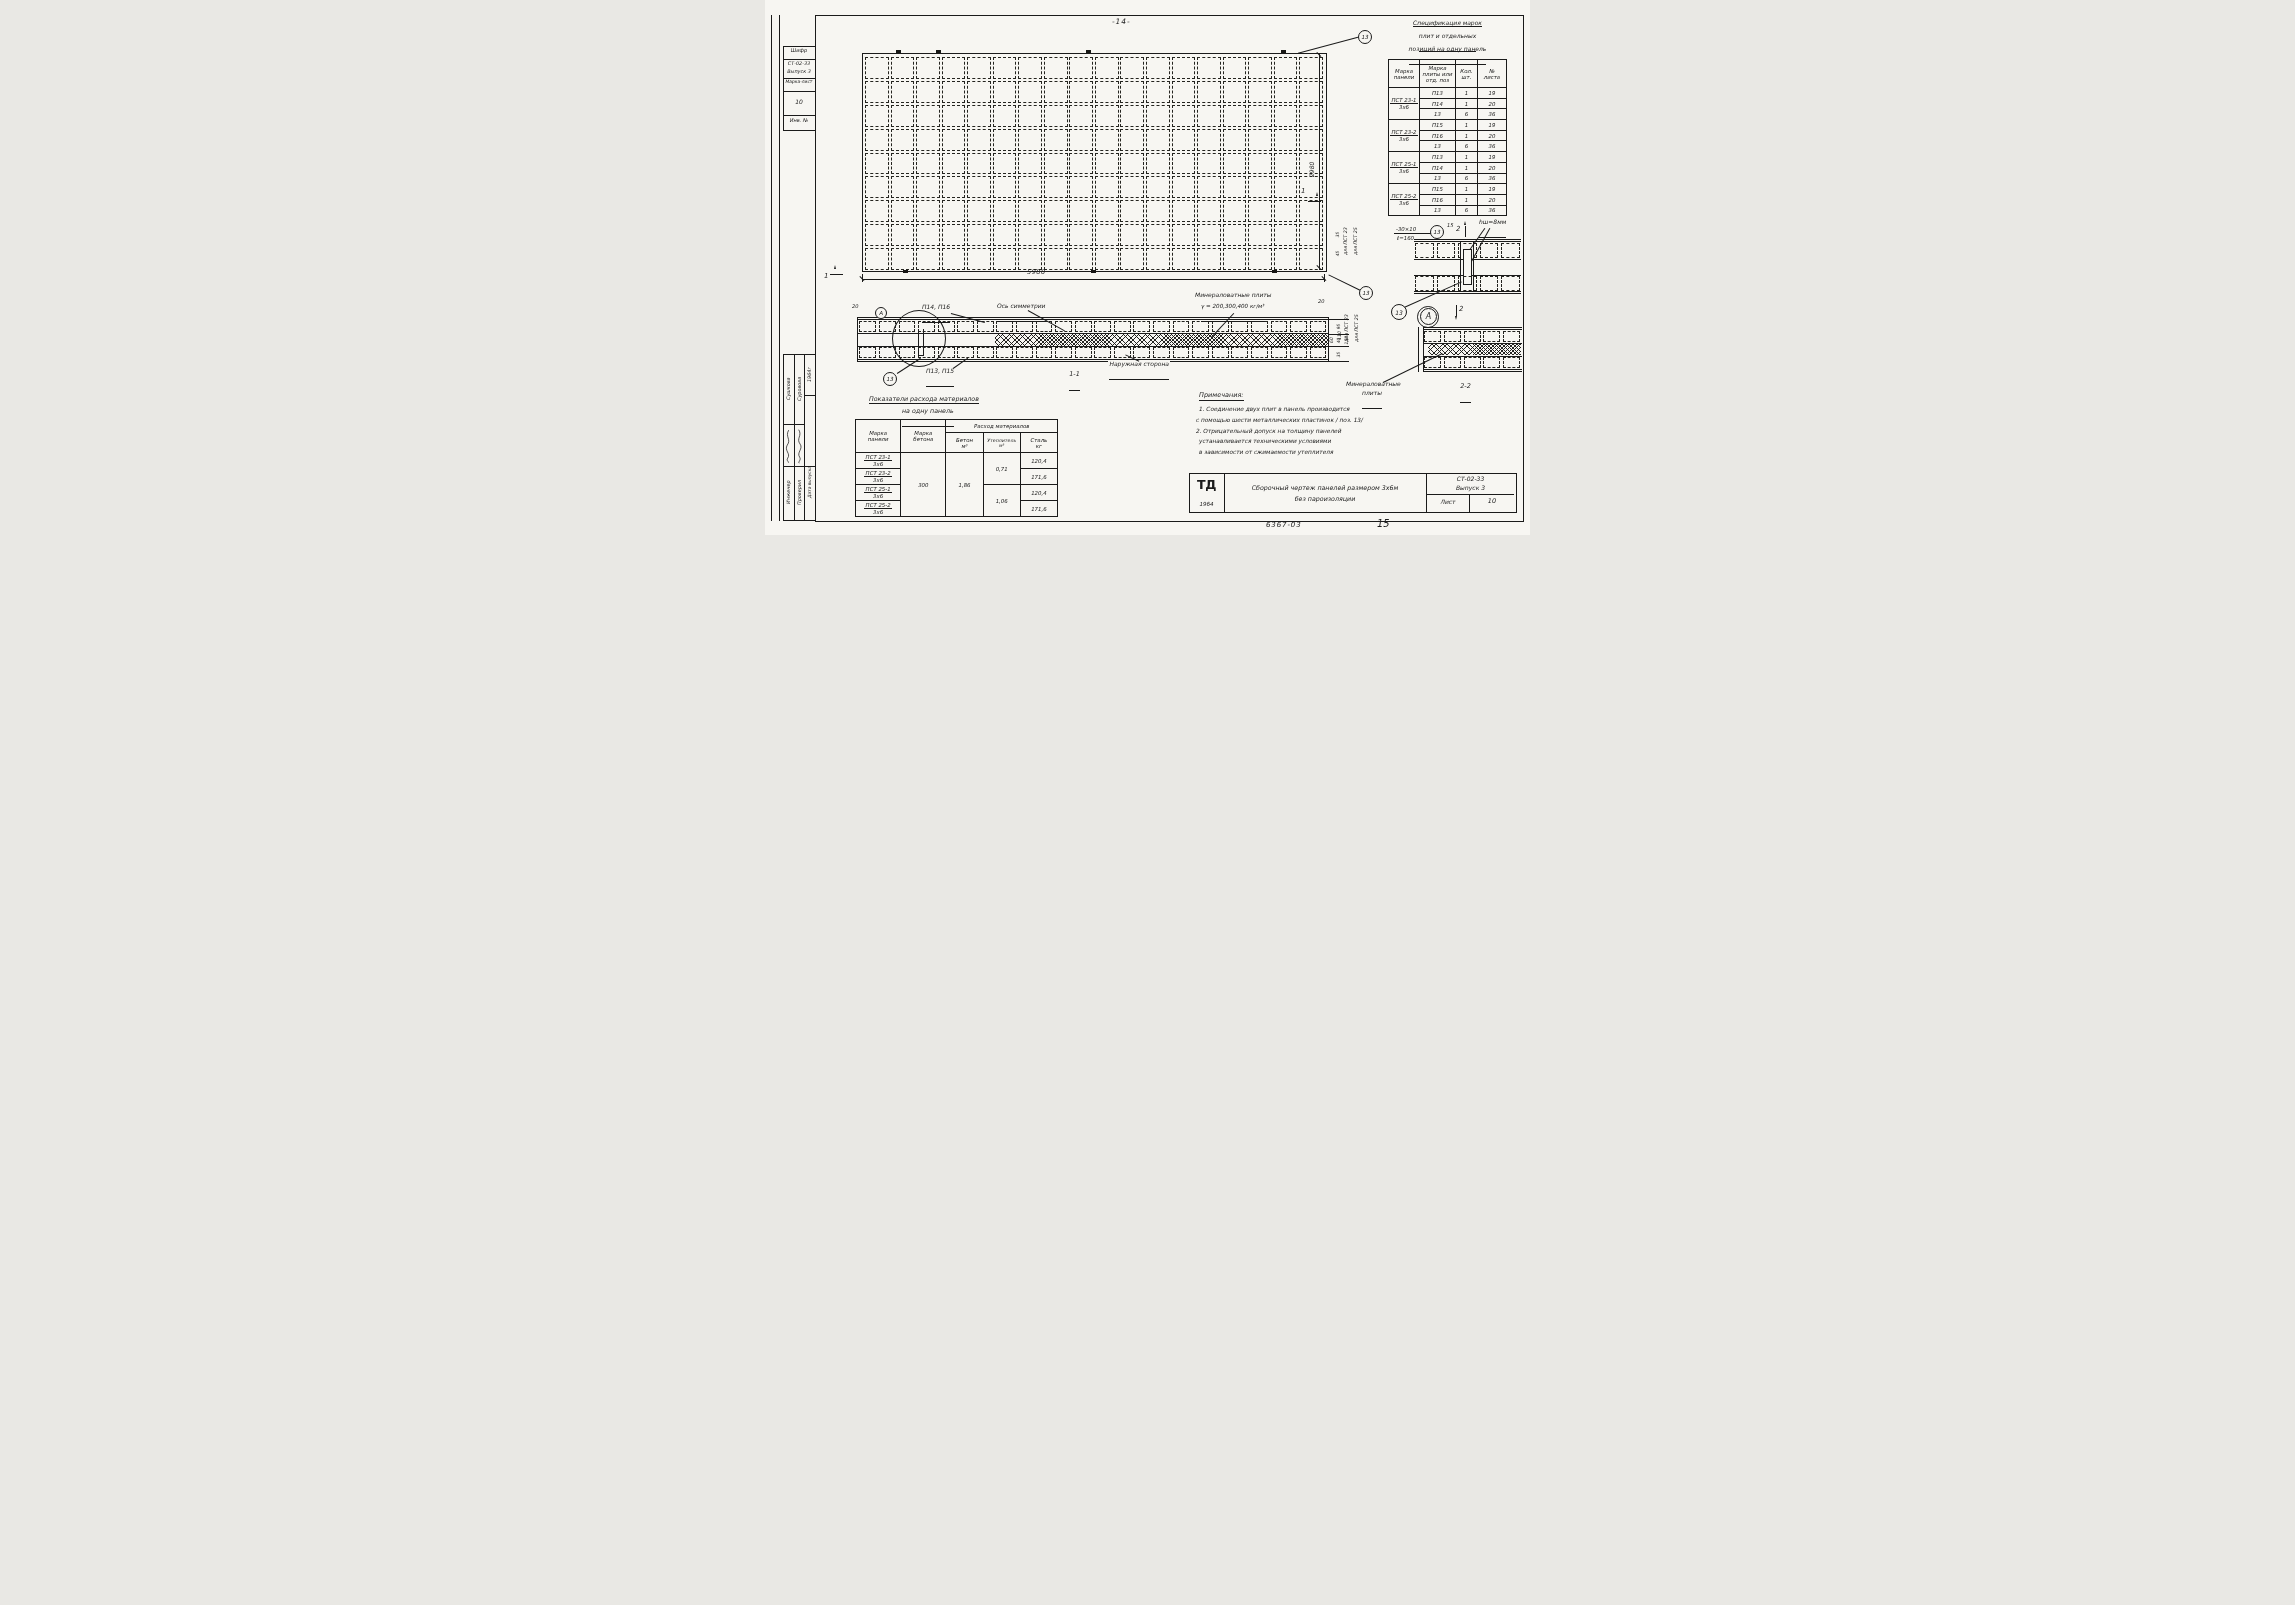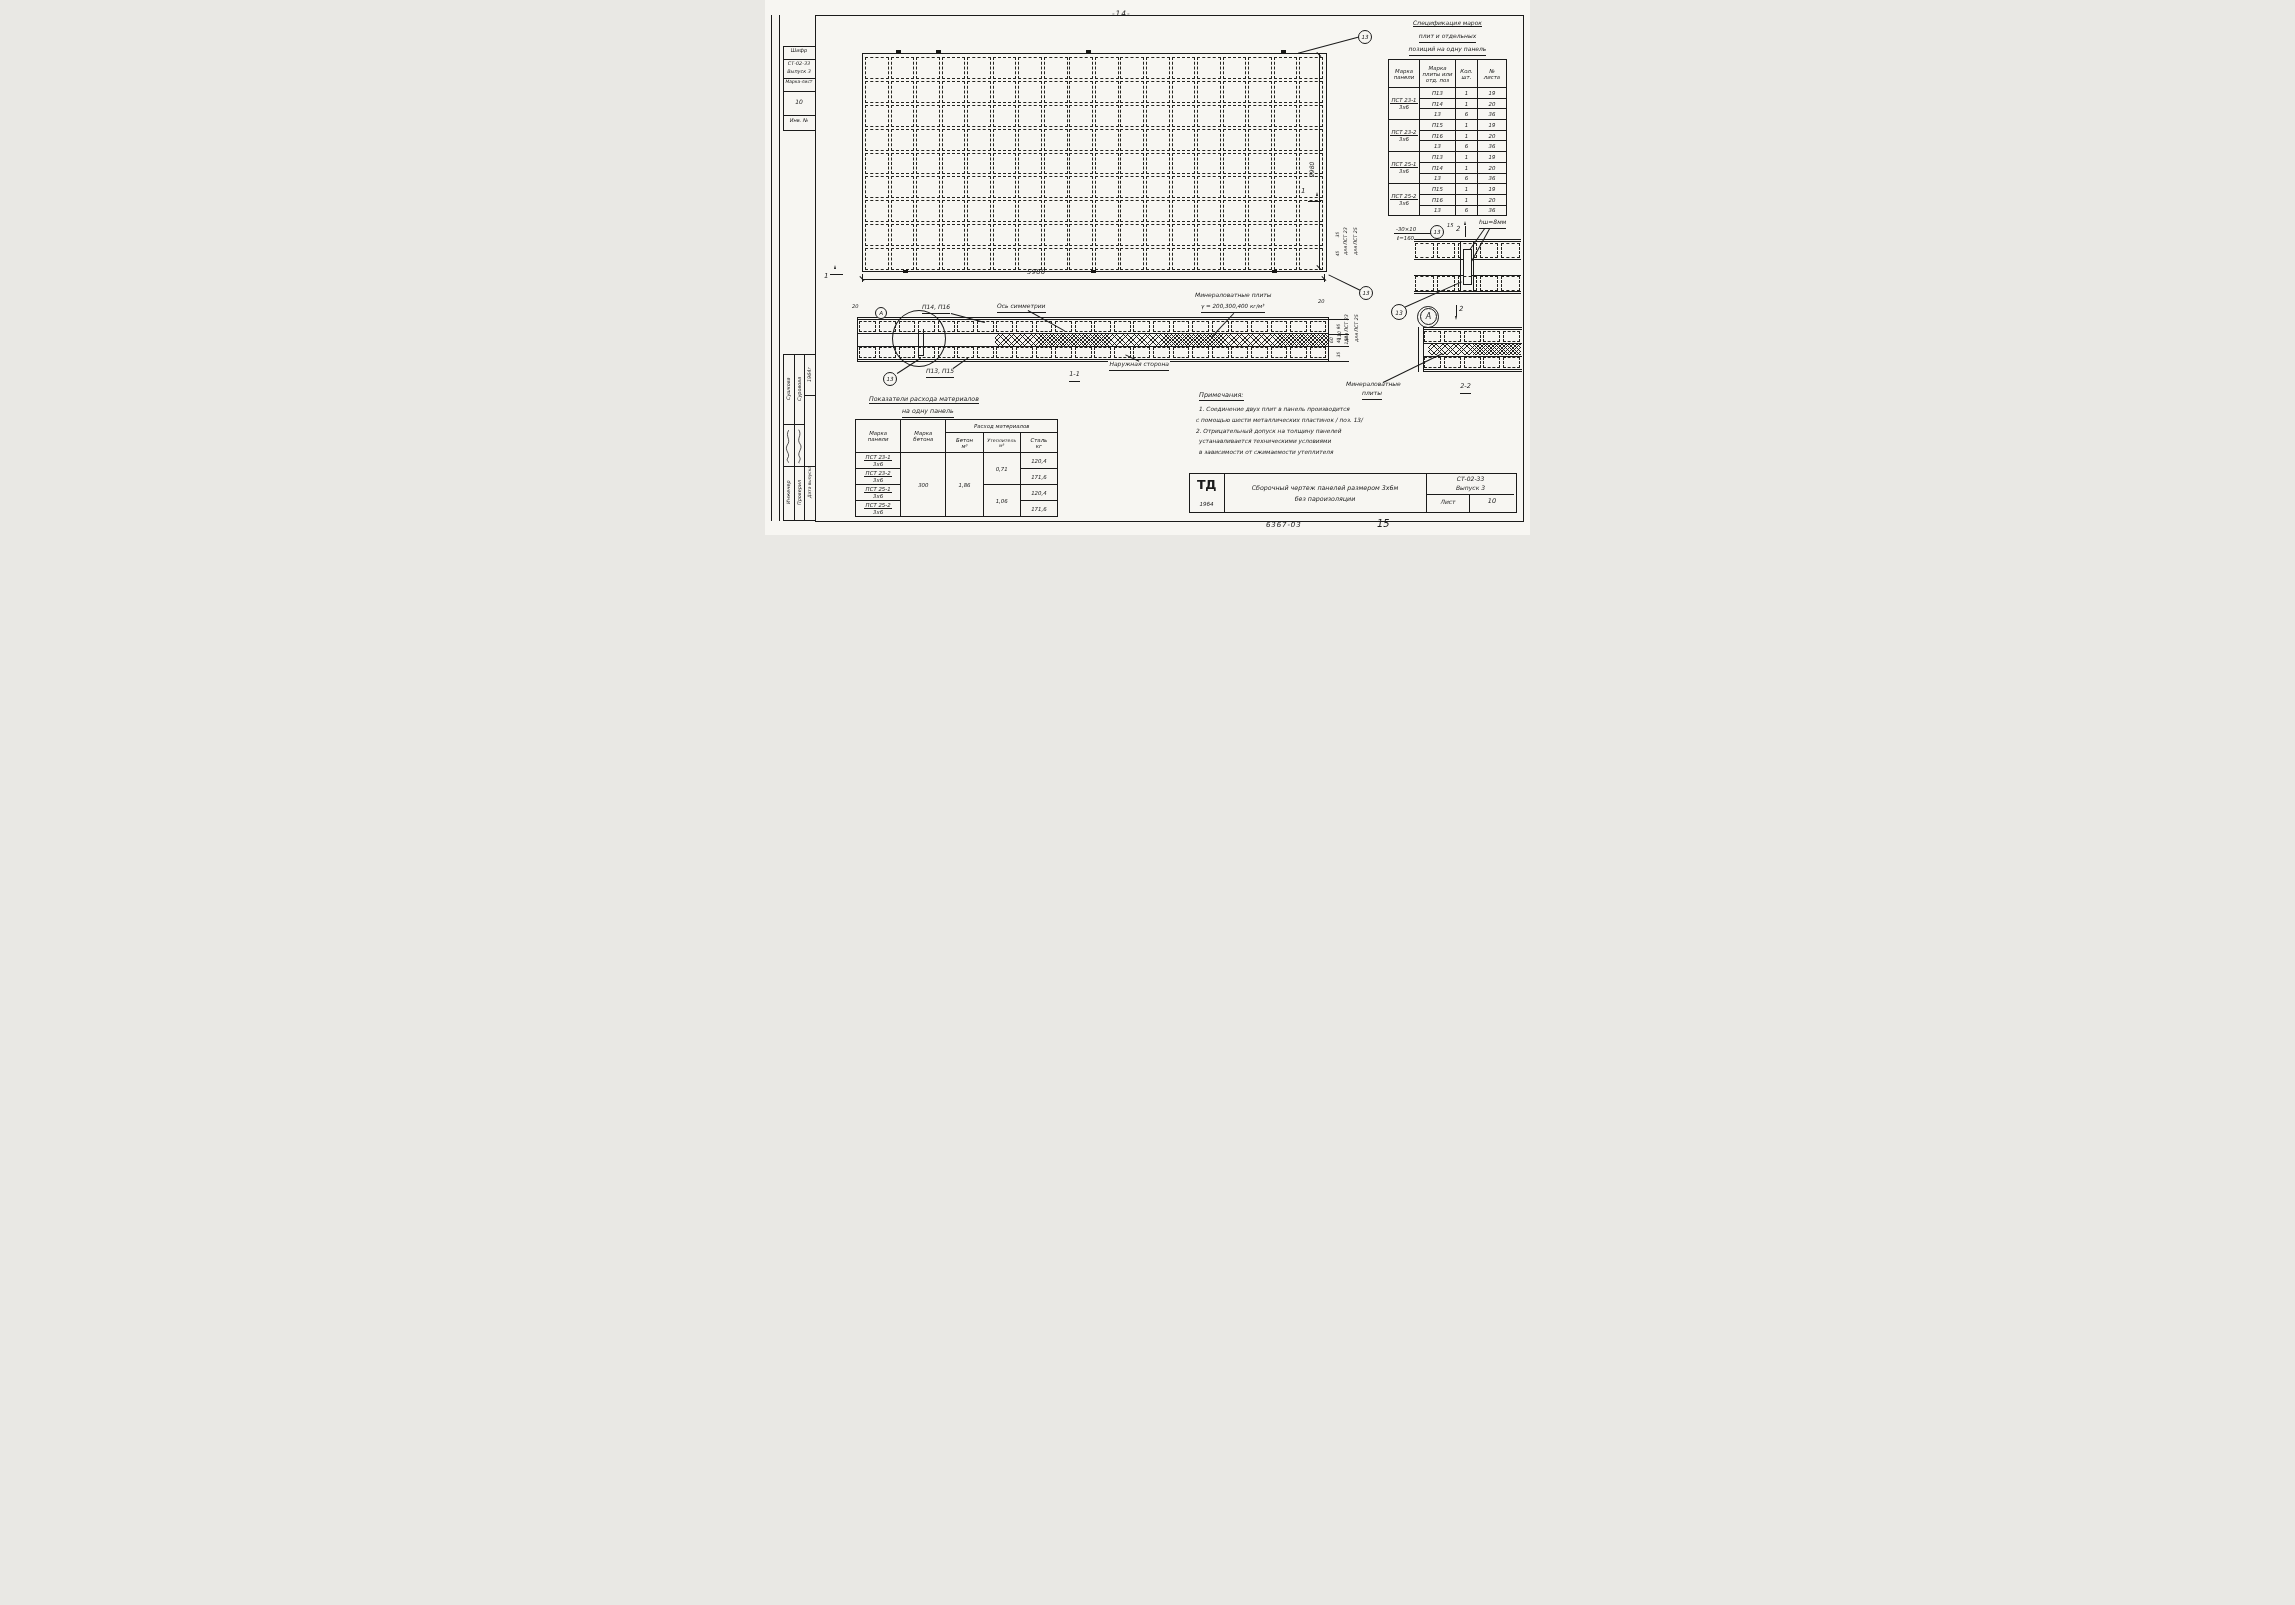--- a/index.html
+++ b/index.html
@@ -1,20 +1,20 @@
 <!DOCTYPE html>
 <html style="font-size:7.5px"><head>
 <meta charset="utf-8">
 <style>
   html,body{margin:0;padding:0;background:#e9e8e4;}
   .sheet{position:relative;width:765px;height:535px;background:#f7f6f2;color:#1b1b1b;
          font-family:"DejaVu Sans",sans-serif;font-style:italic;overflow:hidden;margin:0 auto;}
   .t{position:absolute;white-space:nowrap;line-height:1.12;}
   .tc{text-align:center;}
-  .ul{border-bottom:0.7px solid #1b1b1b;padding-bottom:3px;font-style:italic;}
+  .ul{border-bottom:0.7px solid #1b1b1b;padding-bottom:12px;font-style:italic;}
   .ul2{border-bottom:1.9px double #1b1b1b;padding-bottom:0.9px;}
   .vt{position:absolute;writing-mode:vertical-rl;transform:rotate(180deg);
       display:flex;align-items:center;justify-content:center;font-size:4.9px;}
   .hline{position:absolute;background:#1b1b1b;height:0.7px;}
   .vline{position:absolute;background:#1b1b1b;width:0.7px;}
   .frame{position:absolute;border:1.4px solid #1b1b1b;}
   .balloon{position:absolute;border:0.8px solid #1b1b1b;border-radius:50%;
            display:flex;align-items:center;justify-content:center;font-size:5.6px;background:#f7f6f2;}
   .lead{position:absolute;height:0.7px;background:#1b1b1b;transform-origin:0 50%;}
   .tick{position:absolute;width:6px;height:0.7px;background:#1b1b1b;transform:rotate(45deg);}
@@ -35,21 +35,21 @@
   .frac div{line-height:1.2;padding:0 1.4px;}
   .frac div:first-child{border-bottom:0.7px solid #1b1b1b;}
   .ellipse{position:absolute;border:0.7px solid #1b1b1b;border-radius:50%;}
   .sigsvg{position:absolute;}
 </style>
 </head>
 <body>
 
 <div class="sheet">
 
-  <div class="t" style="left:347px;top:10px;font-size:7.5px;letter-spacing:0.9px;">-14-</div>
+  <div class="t" style="left:347px;top:18px;font-size:7.5px;letter-spacing:0.9px;">-14-</div>
 
   <div class="frame" style="left:50px;top:15px;width:707px;height:505px;"></div>
   <div class="vline" style="left:6px;top:15px;height:506px;"></div>
   <div class="vline" style="left:14px;top:15px;height:506px;"></div>
 
   <div>
     <div class="vline" style="left:18px;top:46px;height:85px;"></div>
     <div class="hline" style="left:18px;top:46px;width:32px;"></div>
     <div class="hline" style="left:18px;top:59px;width:32px;"></div>
     <div class="hline" style="left:18px;top:78px;width:32px;"></div>

